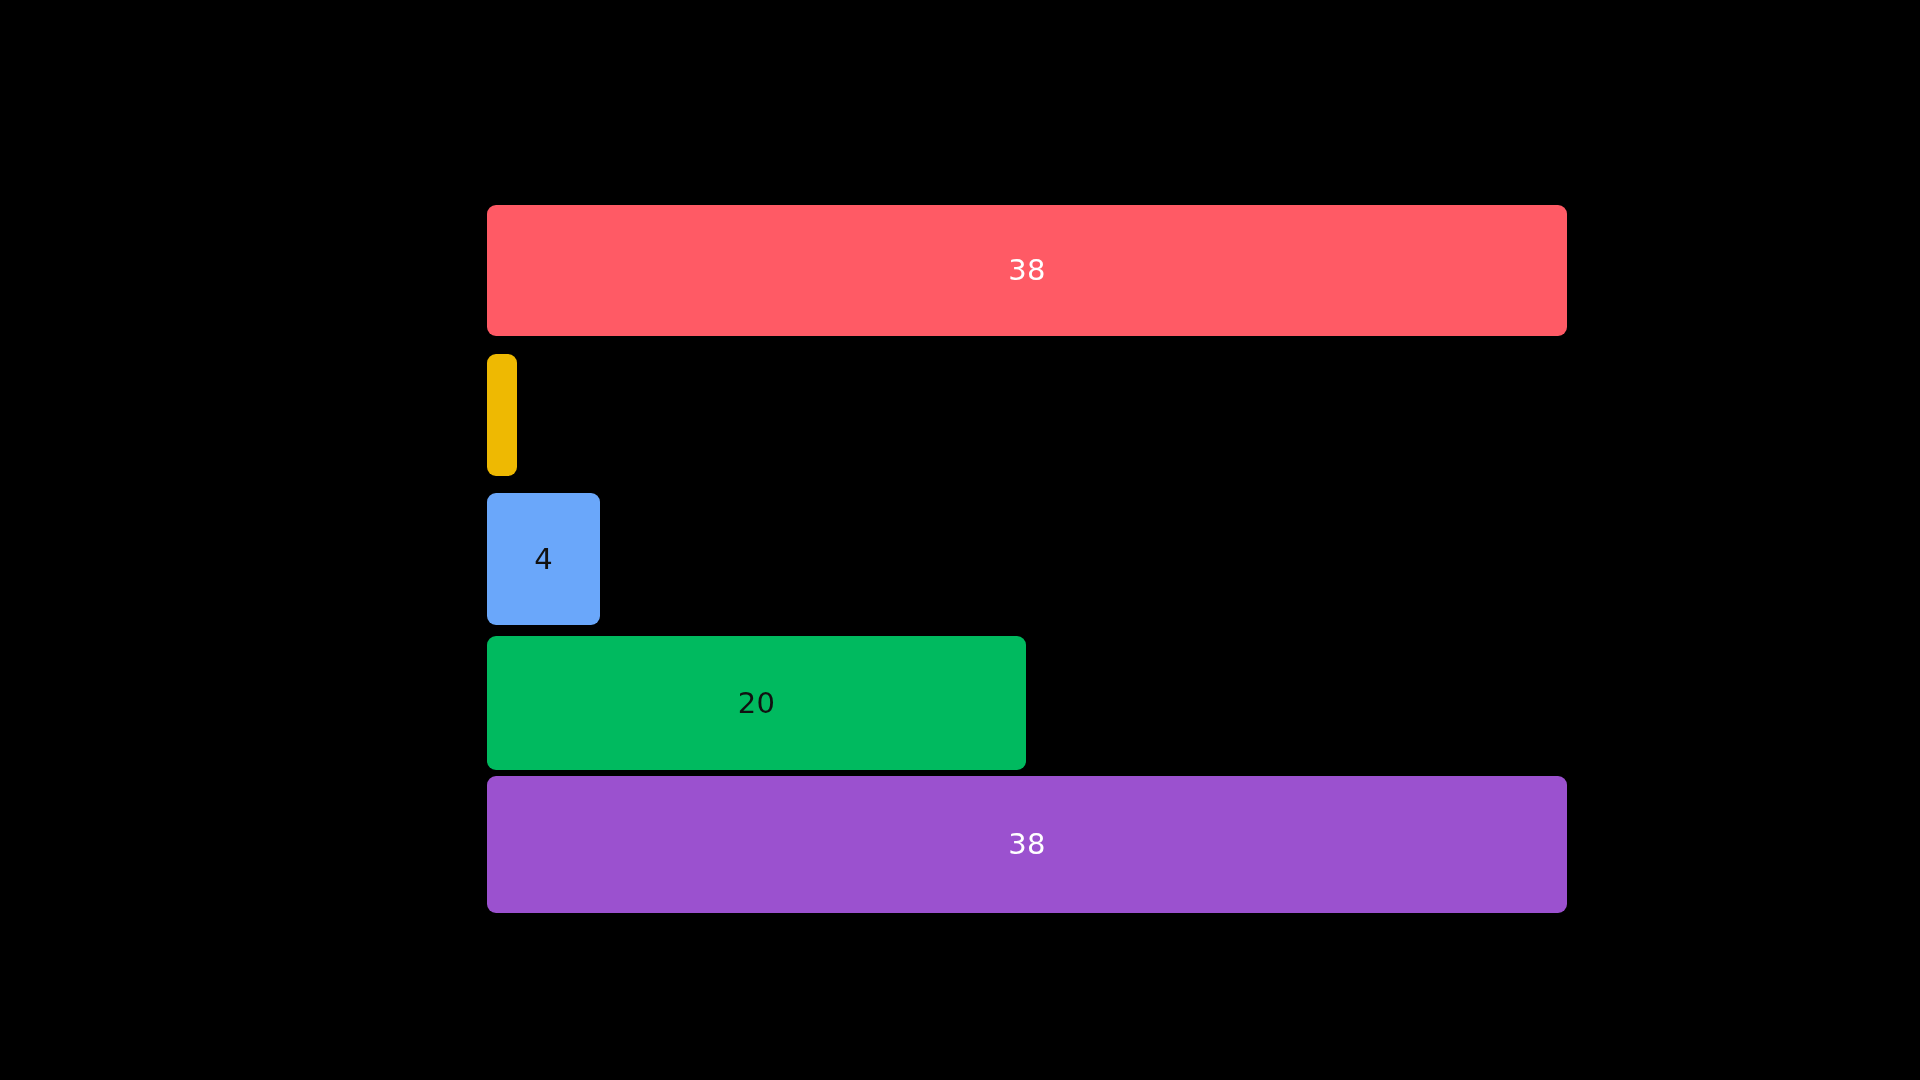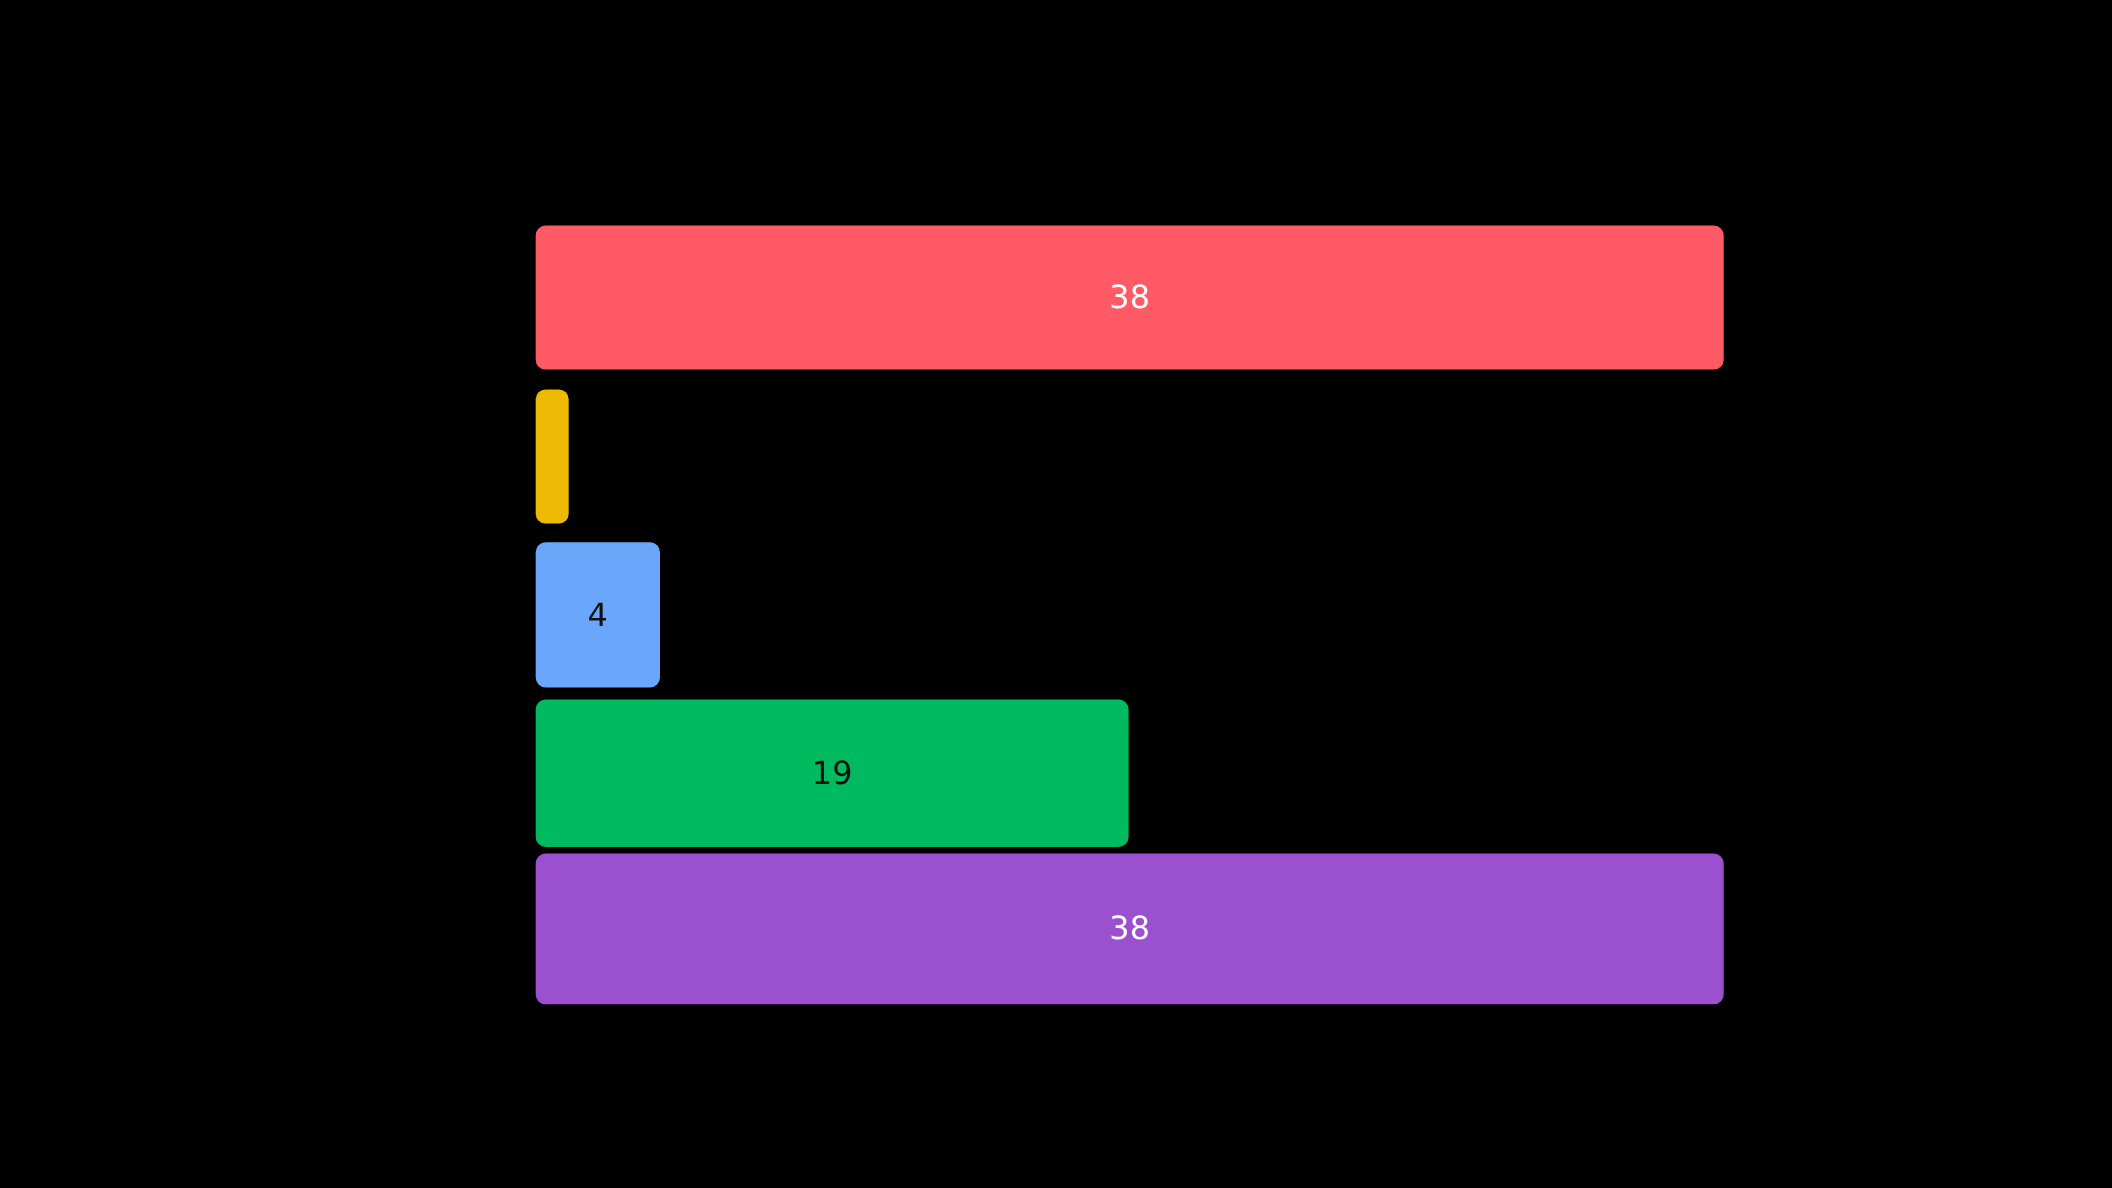--- a/index.html
+++ b/index.html
@@ -66,20 +66,20 @@
       </div>
       <div class="bar-row" style="left: 487px; top: 354px; width: 30px; height: 122px;">
         <div class="bar" style="width: 100%; background: rgb(238, 185, 2);"></div>
       </div>
       <div class="bar-row" style="left: 487px; top: 493px; width: 113px; height: 132px;">
         <div class="bar" style="width: 100%; background: rgb(106, 167, 250);"></div>
         <div class="bar-label" style="left: 0px; width: 100%; color: rgb(17, 17, 17);">4</div>
       </div>
       <div class="bar-row" style="left: 487px; top: 636px; width: 539px; height: 134px;">
         <div class="bar" style="width: 100%; background: rgb(0, 186, 95);"></div>
-        <div class="bar-label" style="left: 0px; width: 100%; color: rgb(17, 17, 17);">19</div>
+        <div class="bar-label" style="left: 0px; width: 100%; color: rgb(17, 17, 17);">20</div>
       </div>
       <div class="bar-row" style="left: 487px; top: 776px; width: 1080px; height: 137px;">
         <div class="bar" style="width: 100%; background: rgb(155, 81, 207);"></div>
         <div class="bar-label" style="left: 0px; width: 100%; color: rgb(255, 255, 255);">38</div>
       </div>
     </div>
 </div>
 
 </body></html>

